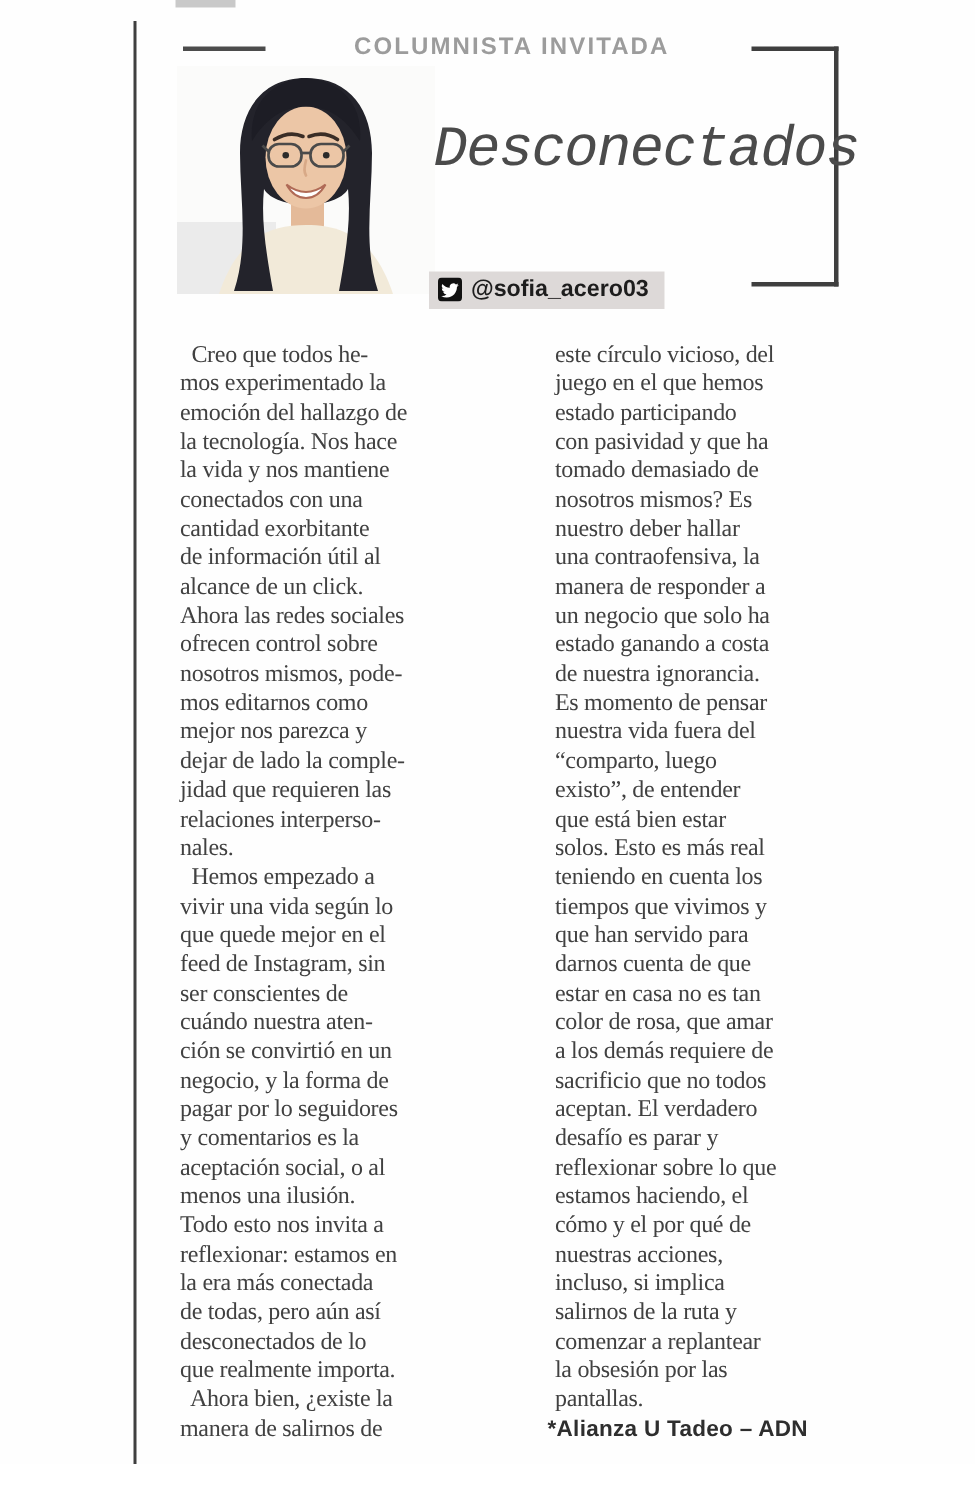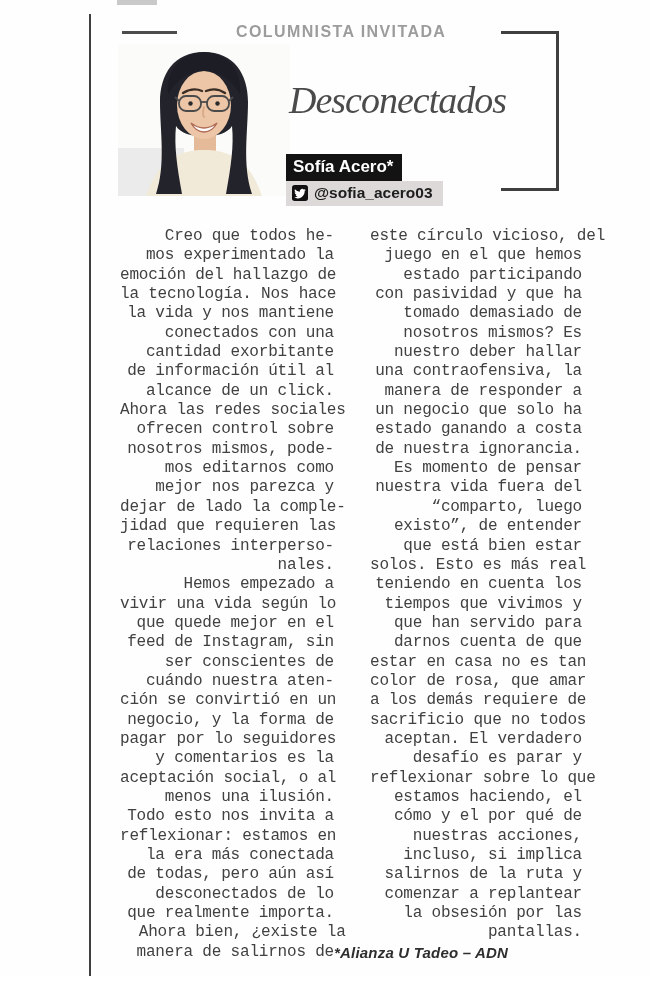--- a/index.html
+++ b/index.html
@@ -15,45 +15,45 @@
   .bracket-top{left:501px;top:31px;width:58px;height:3px;}
   .bracket-bottom{left:501px;top:188px;width:58px;height:3px;}
   .section-label{
     position:absolute;left:236px;top:23px;
     font-size:16px;font-weight:bold;letter-spacing:1.4px;color:#9c9c9c;
     white-space:pre;
   }
   .photo{position:absolute;left:118px;top:44px;width:172px;height:152px;}
   .headline{
     position:absolute;left:289px;top:80px;
-    font-family:Liberation Serif, serif;font-style:italic;
+    font-family:Liberation Mono, monospace;font-style:italic;
     font-size:38px;color:#4b4b4b;letter-spacing:-1px;line-height:1.1;
     white-space:pre;
   }
   .author-bar{
     position:absolute;left:286px;top:154px;background:#131313;color:#ffffff;
     font-size:17px;font-weight:bold;padding:3px 9px 4px 7px;white-space:pre;
   }
   .handle-bar{
     position:absolute;left:286px;top:181px;background:#ddd9d8;color:#1d1d1d;
     font-size:15.5px;padding:3px 10px 4px 6px;display:flex;align-items:center;gap:6px;
     white-space:pre;
     font-weight:bold;
   }
   .tw-icon{width:16px;height:16px;display:block;}
   .col{
     position:absolute;top:227px;
-    font-family:Liberation Mono, monospace;font-size:16px;line-height:19.35px;
-    color:#414141;letter-spacing:-0.2px;white-space:pre;text-align:right;
+    font-family:Liberation Serif, serif;font-size:16px;line-height:19.35px;
+    color:#414141;letter-spacing:-0.2px;white-space:pre;
   }
   .col-left{left:120px;width:214px;}
   .col-right{left:350px;width:212px;margin-left:20px;}
   .footer-credit{
-    position:absolute;left:334px;top:944px;
-    font-size:15px;font-weight:bold;font-style:italic;color:#2e2e2e;
+    position:absolute;left:365px;top:944px;
+    font-size:15px;font-weight:bold;color:#2e2e2e;
     letter-spacing:0.2px;white-space:pre;
   }
 </style>
 </head>
 <body>
 
 <div class="page">
 
   <div class="top-artifact"></div>
   <div class="rule left-rule"></div>
@@ -89,21 +89,20 @@
       </g>
       <circle cx="72.5" cy="59.5" r="2.2" fill="#2b2b2b"></circle>
       <circle cx="99.5" cy="59.5" r="2.2" fill="#2b2b2b"></circle>
       <path d="M86,63 q-2,7 0,10" stroke="#d8a987" stroke-width="1.8" fill="none" stroke-linecap="round"></path>
       <path d="M73,79 q13,10 26,0 q-5,9 -13,9 q-8,0 -13,-9 Z" fill="#ffffff" stroke="#b06a56" stroke-width="1.4"></path>
     </svg>
   </div>
 
   <div class="headline">Desconectados</div>
 
-  <div class="author-bar">Sofía Acero*</div>
 
   <div class="handle-bar">
     <svg class="tw-icon" viewBox="0 0 24 24">
       <rect width="24" height="24" rx="4" fill="#111111"></rect>
       <path transform="translate(3.2,4.2) scale(0.73)" fill="#ffffff" d="M23.95 4.57a10 10 0 01-2.82.77 4.96 4.96 0 002.16-2.72c-.95.56-2.01.96-3.13 1.18a4.92 4.92 0 00-8.39 4.49A13.98 13.98 0 011.64 3.16a4.92 4.92 0 001.52 6.57 4.9 4.9 0 01-2.23-.61v.06a4.93 4.93 0 003.95 4.83 4.96 4.96 0 01-2.22.08 4.93 4.93 0 004.6 3.42A9.87 9.87 0 010 19.54a13.94 13.94 0 007.55 2.21c9.06 0 14.01-7.5 14.01-14.01 0-.21 0-.42-.02-.63a10.02 10.02 0 002.41-2.54z"></path>
     </svg>
     <span>@sofia_acero03</span>
   </div>
 
   <div class="col col-left"><div>  Creo que todos he-</div><div>mos experimentado la</div><div>emoción del hallazgo de</div><div>la tecnología. Nos hace</div><div>la vida y nos mantiene</div><div>conectados con una</div><div>cantidad exorbitante</div><div>de información útil al</div><div>alcance de un click.</div><div>Ahora las redes sociales</div><div>ofrecen control sobre</div><div>nosotros mismos, pode-</div><div>mos editarnos como</div><div>mejor nos parezca y</div><div>dejar de lado la comple-</div><div>jidad que requieren las</div><div>relaciones interperso-</div><div>nales.</div><div>  Hemos empezado a</div><div>vivir una vida según lo</div><div>que quede mejor en el</div><div>feed de Instagram, sin</div><div>ser conscientes de</div><div>cuándo nuestra aten-</div><div>ción se convirtió en un</div><div>negocio, y la forma de</div><div>pagar por lo seguidores</div><div>y comentarios es la</div><div>aceptación social, o al</div><div>menos una ilusión.</div><div>Todo esto nos invita a</div><div>reflexionar: estamos en</div><div>la era más conectada</div><div>de todas, pero aún así</div><div>desconectados de lo</div><div>que realmente importa.</div><div>  Ahora bien, ¿existe la</div><div>manera de salirnos de</div></div>

